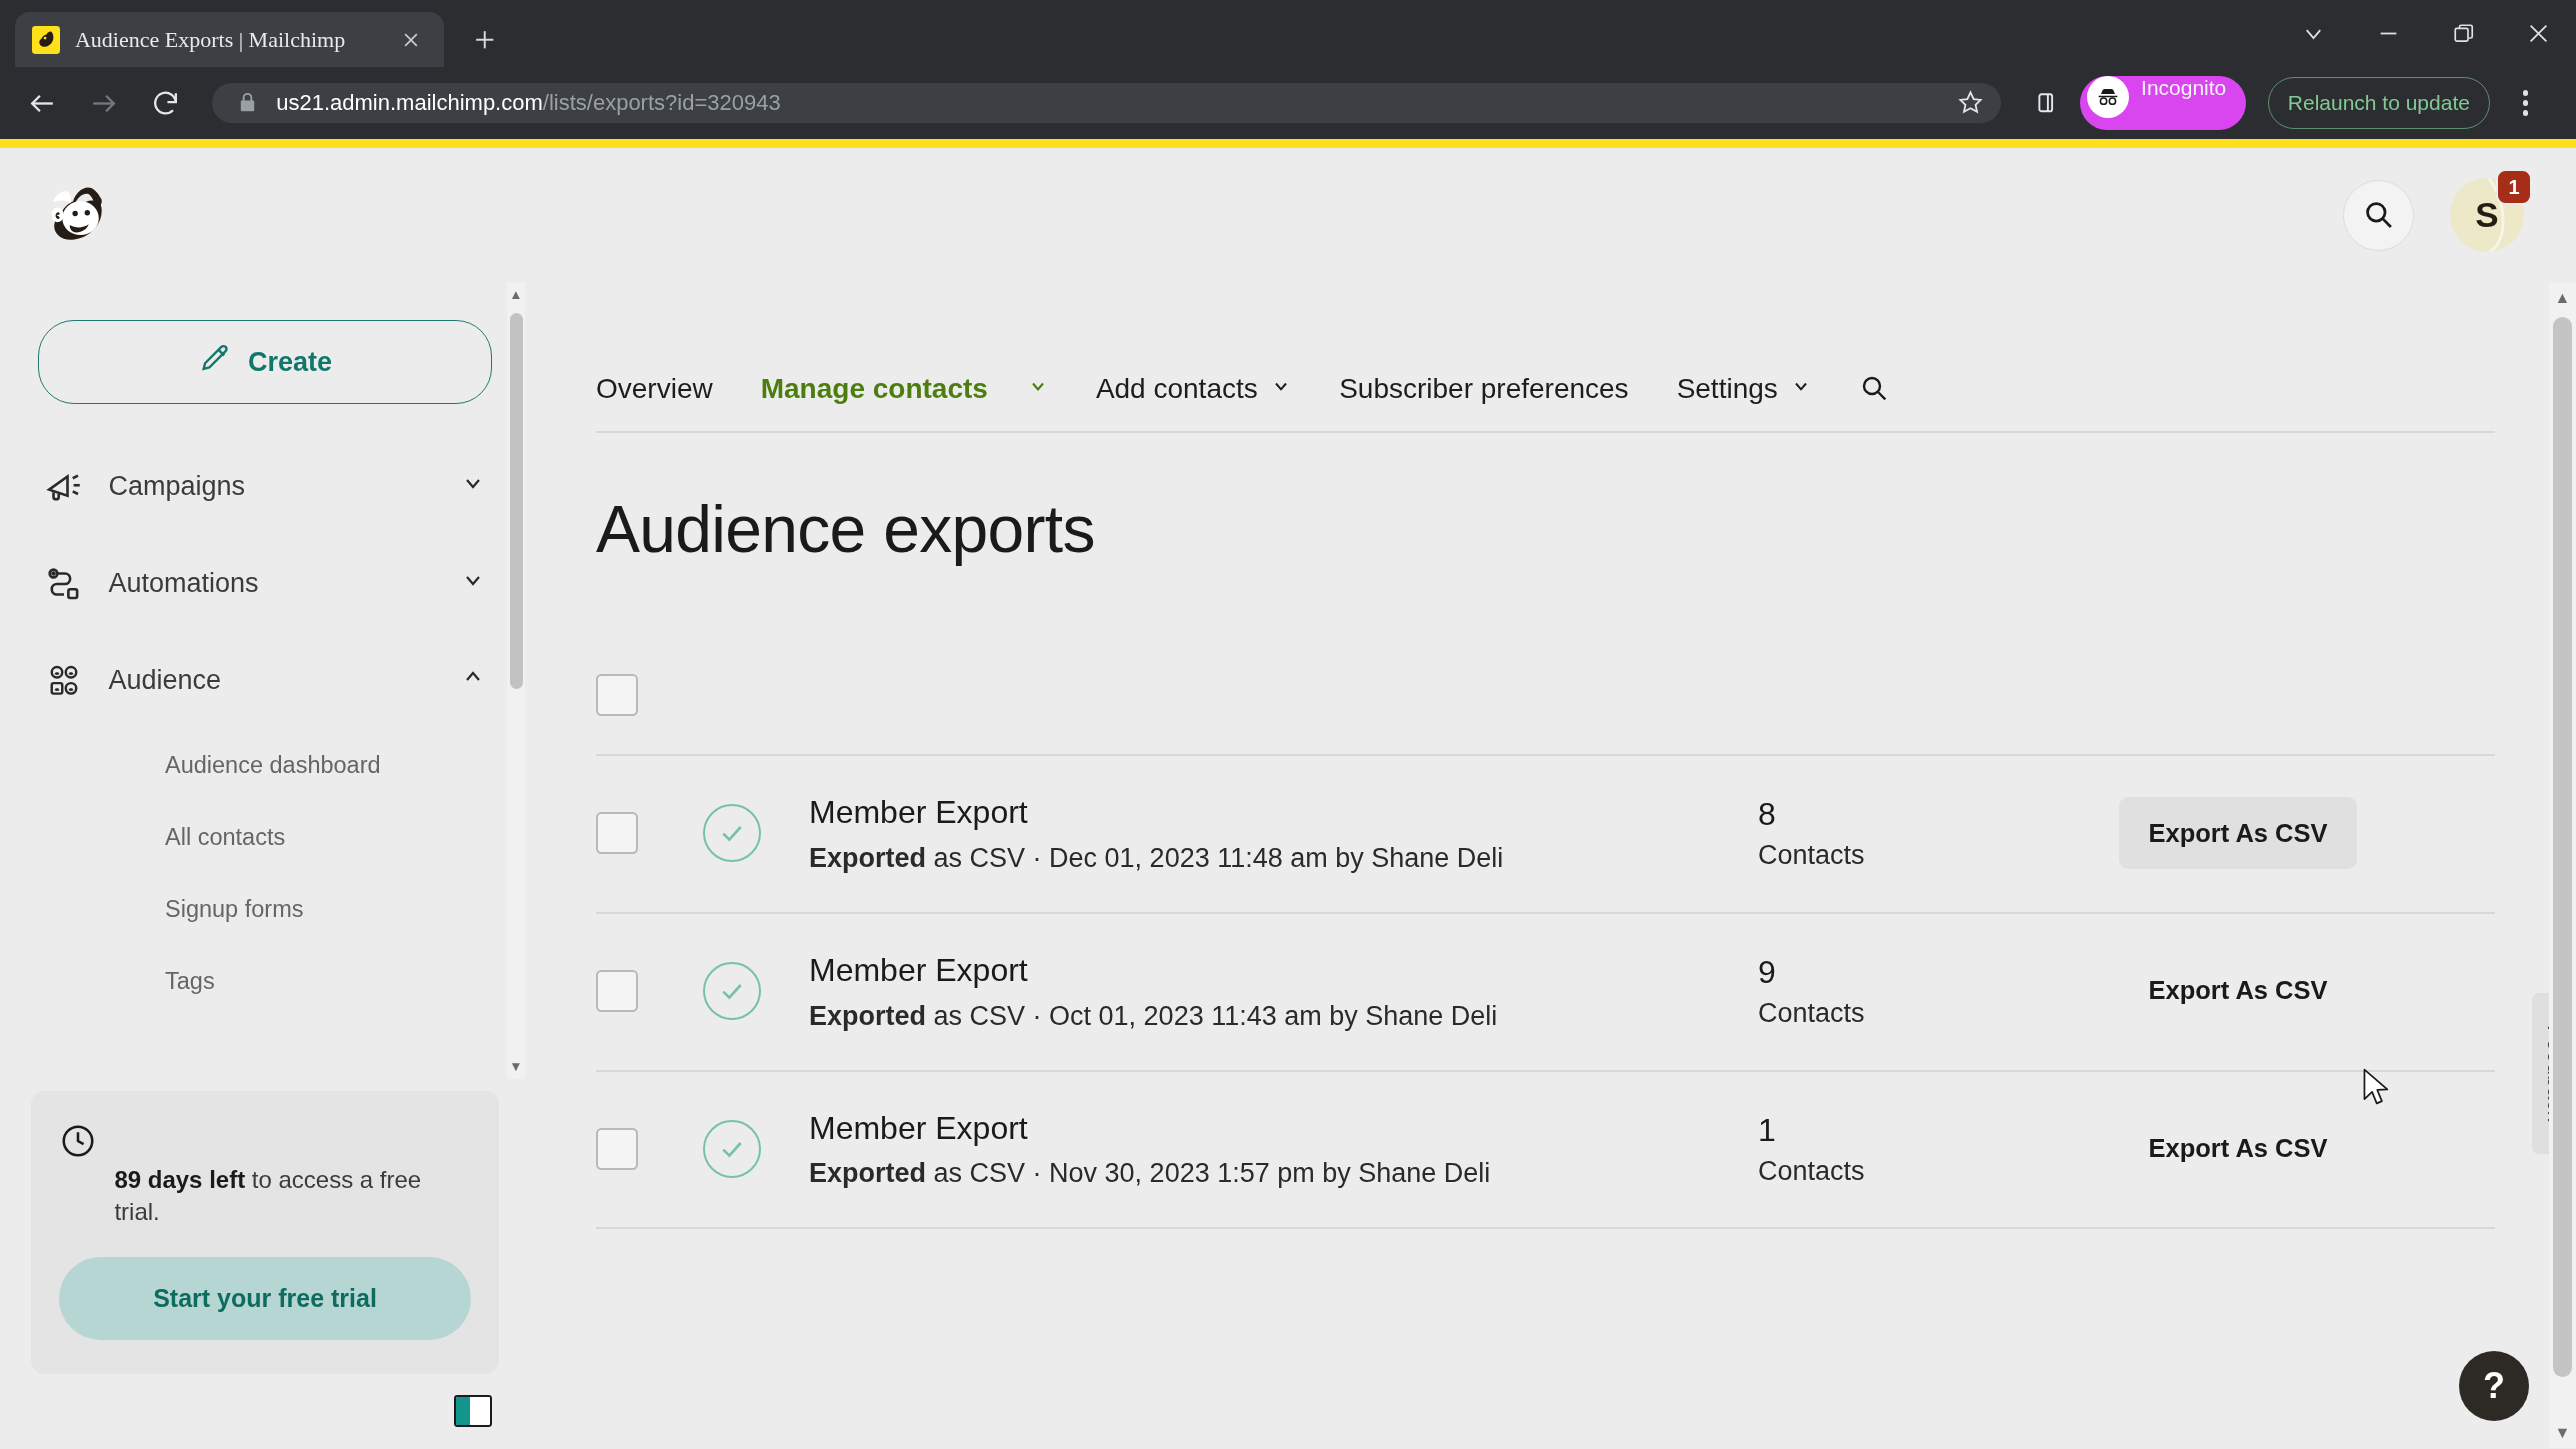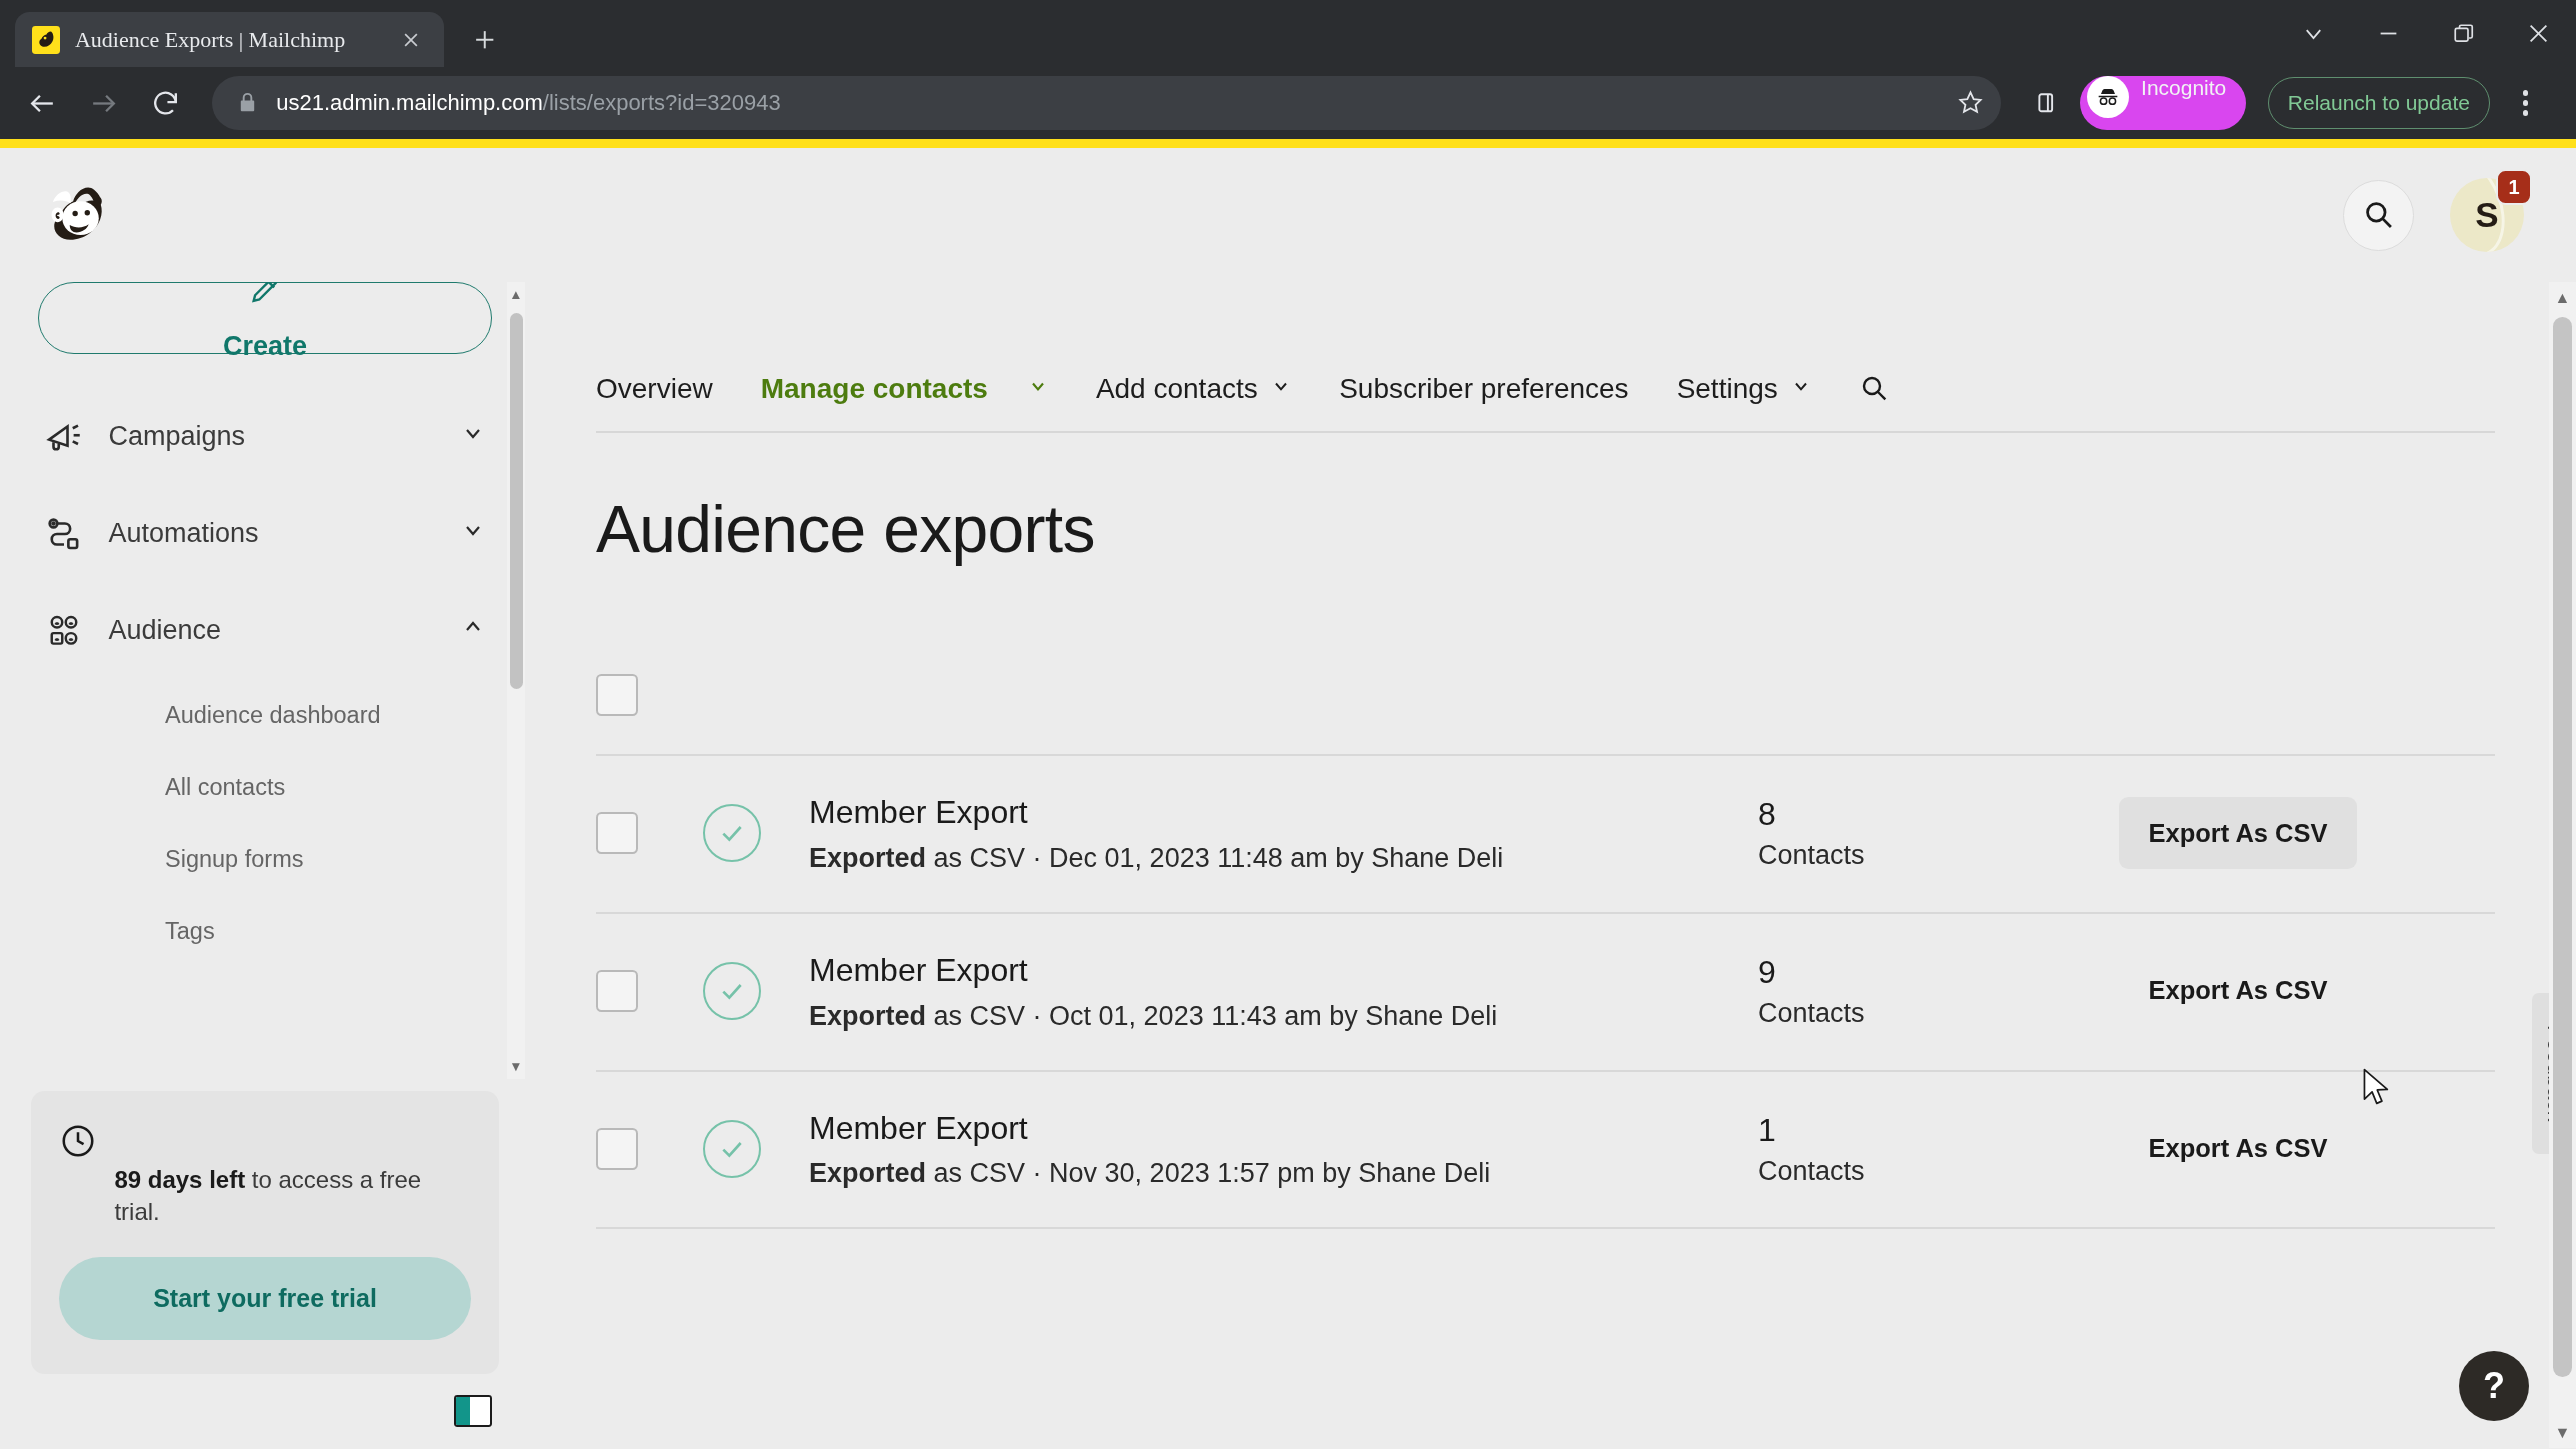--- a/index.html
+++ b/index.html
@@ -56,21 +56,21 @@
     height: 72px; display: flex; align-items: center;
     padding: 0 27px 0 14.8px; gap: 6.7px;
   }
   .navbtn {
     width: 55px; height: 55px; border-radius: 50%; flex: none;
     display: flex; align-items: center; justify-content: center;
     color: #e4e6eb;
   }
   .navbtn.disabled { color: #75797e; }
   .omnibox {
-    flex: 1; height: 54px; background: #3c3f44; border-radius: 27px;
+    flex: 1; height: 40px; background: #3c3f44; border-radius: 27px;
     display: flex; align-items: center; padding: 0 17.4px 0 24px;
     margin: 4px 12px; gap: 17.4px; min-width: 0;
   }
   .omni-url { font-size: 22px; color: #f1f3f4; white-space: nowrap; }
   .omni-url .host { color: #ffffff; }
   .omni-url .path { color: #9aa0a6; }
   .star { margin-left: auto; color: #e4e6eb; flex: none; }
   .tb-icon {
     width: 51px; height: 51px; flex: none; display: flex;
     align-items: center; justify-content: center; color: #e4e6eb;
@@ -135,24 +135,24 @@
 
   .body-row { display: flex; height: calc(100% - 134px); }
 
   
   .sidebar {
     width: 530px; flex: none; position: relative;
     display: flex; flex-direction: column; background: #ececec;
   }
   .sb-scroll { flex: 1; position: relative; overflow: hidden; padding: 0 38px; }
   .create-btn {
-    height: 72px; border: 1.3px solid #1f7a6d;
+    margin-top: 38px; height: 84px; border: 1.3px solid #1f7a6d;
     border-radius: 36px; background: transparent;
     display: flex; align-items: center; justify-content: center; gap: 16px;
-    color: #10776a; font-size: 27px; font-weight: 700; width: 100%; flex-direction: column;
+    color: #10776a; font-size: 27px; font-weight: 700; width: 100%;
   }
   .nav-group { margin-top: 34px; }
   .nav-item {
     height: 97px; display: flex; align-items: center; gap: 23px;
     padding: 0 6.7px 0 5.4px; color: #3b3b3b; font-size: 27px;
   }
   .nav-item .nav-ico { width: 42px; height: 42px; flex: none; }
   .nav-item .nav-label { flex: 1; }
   .nav-item .chev { width: 24px; flex: none; color: #2a2a2a; }
   .sub-item {

